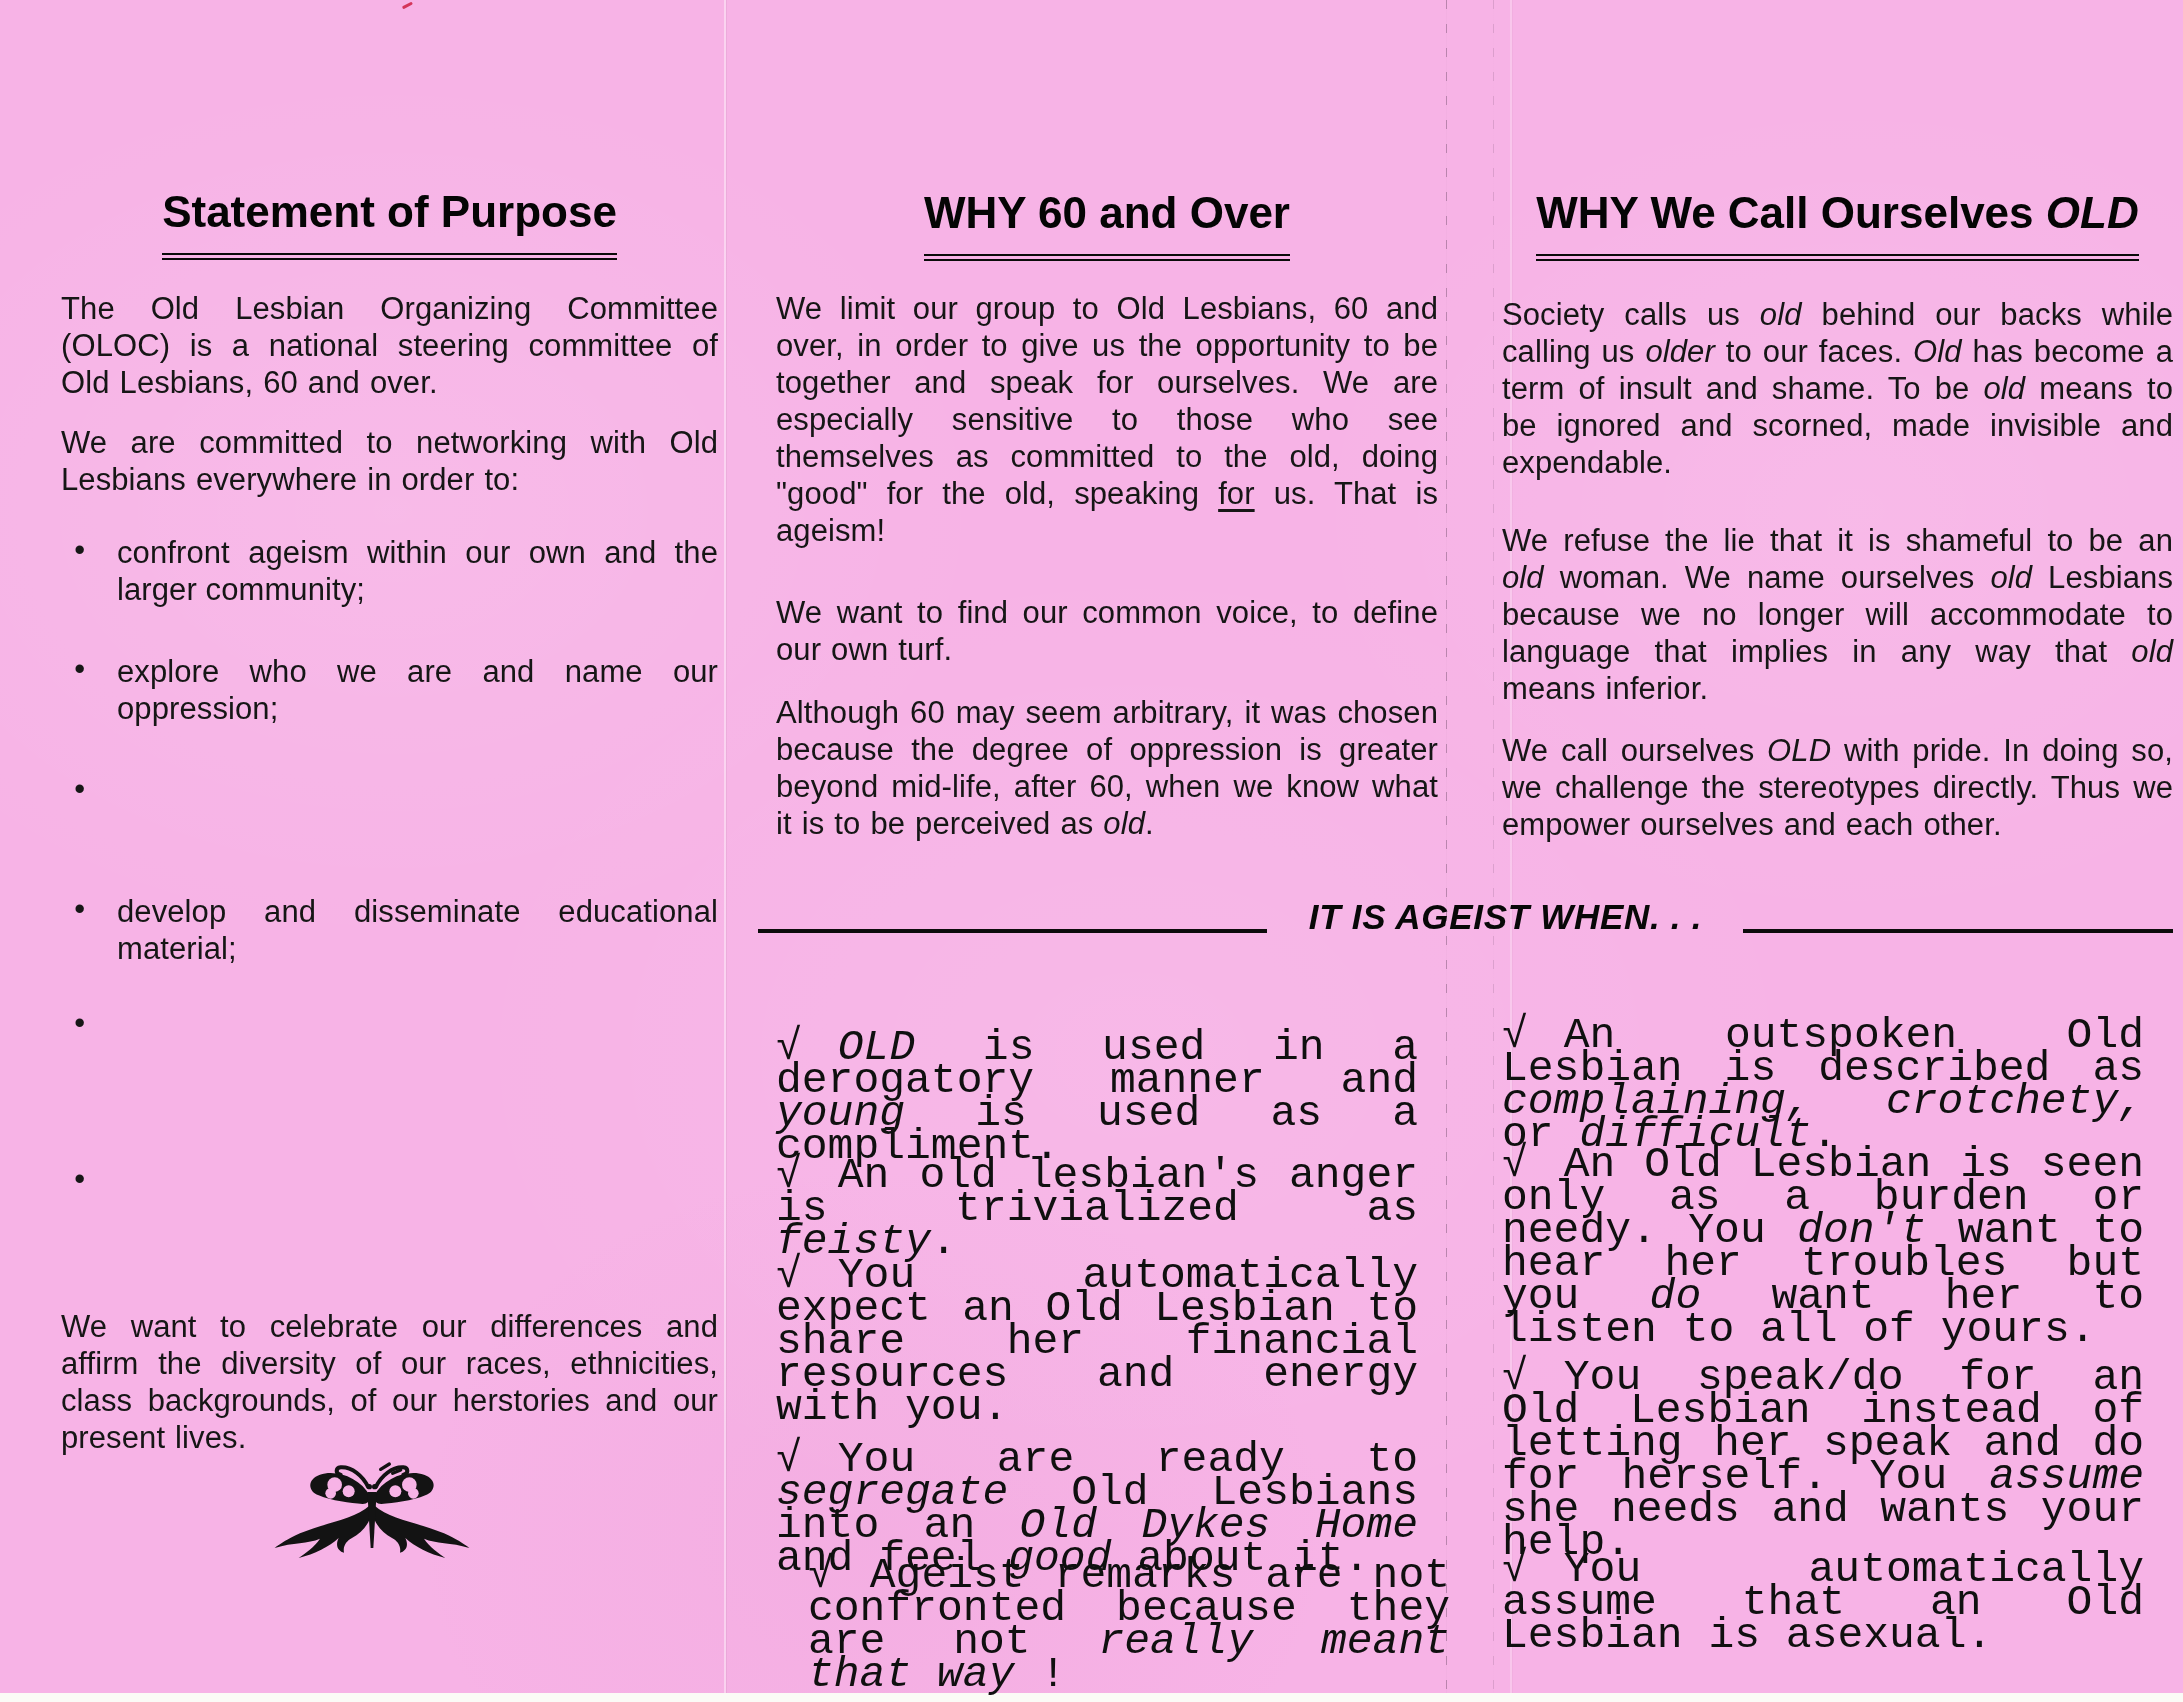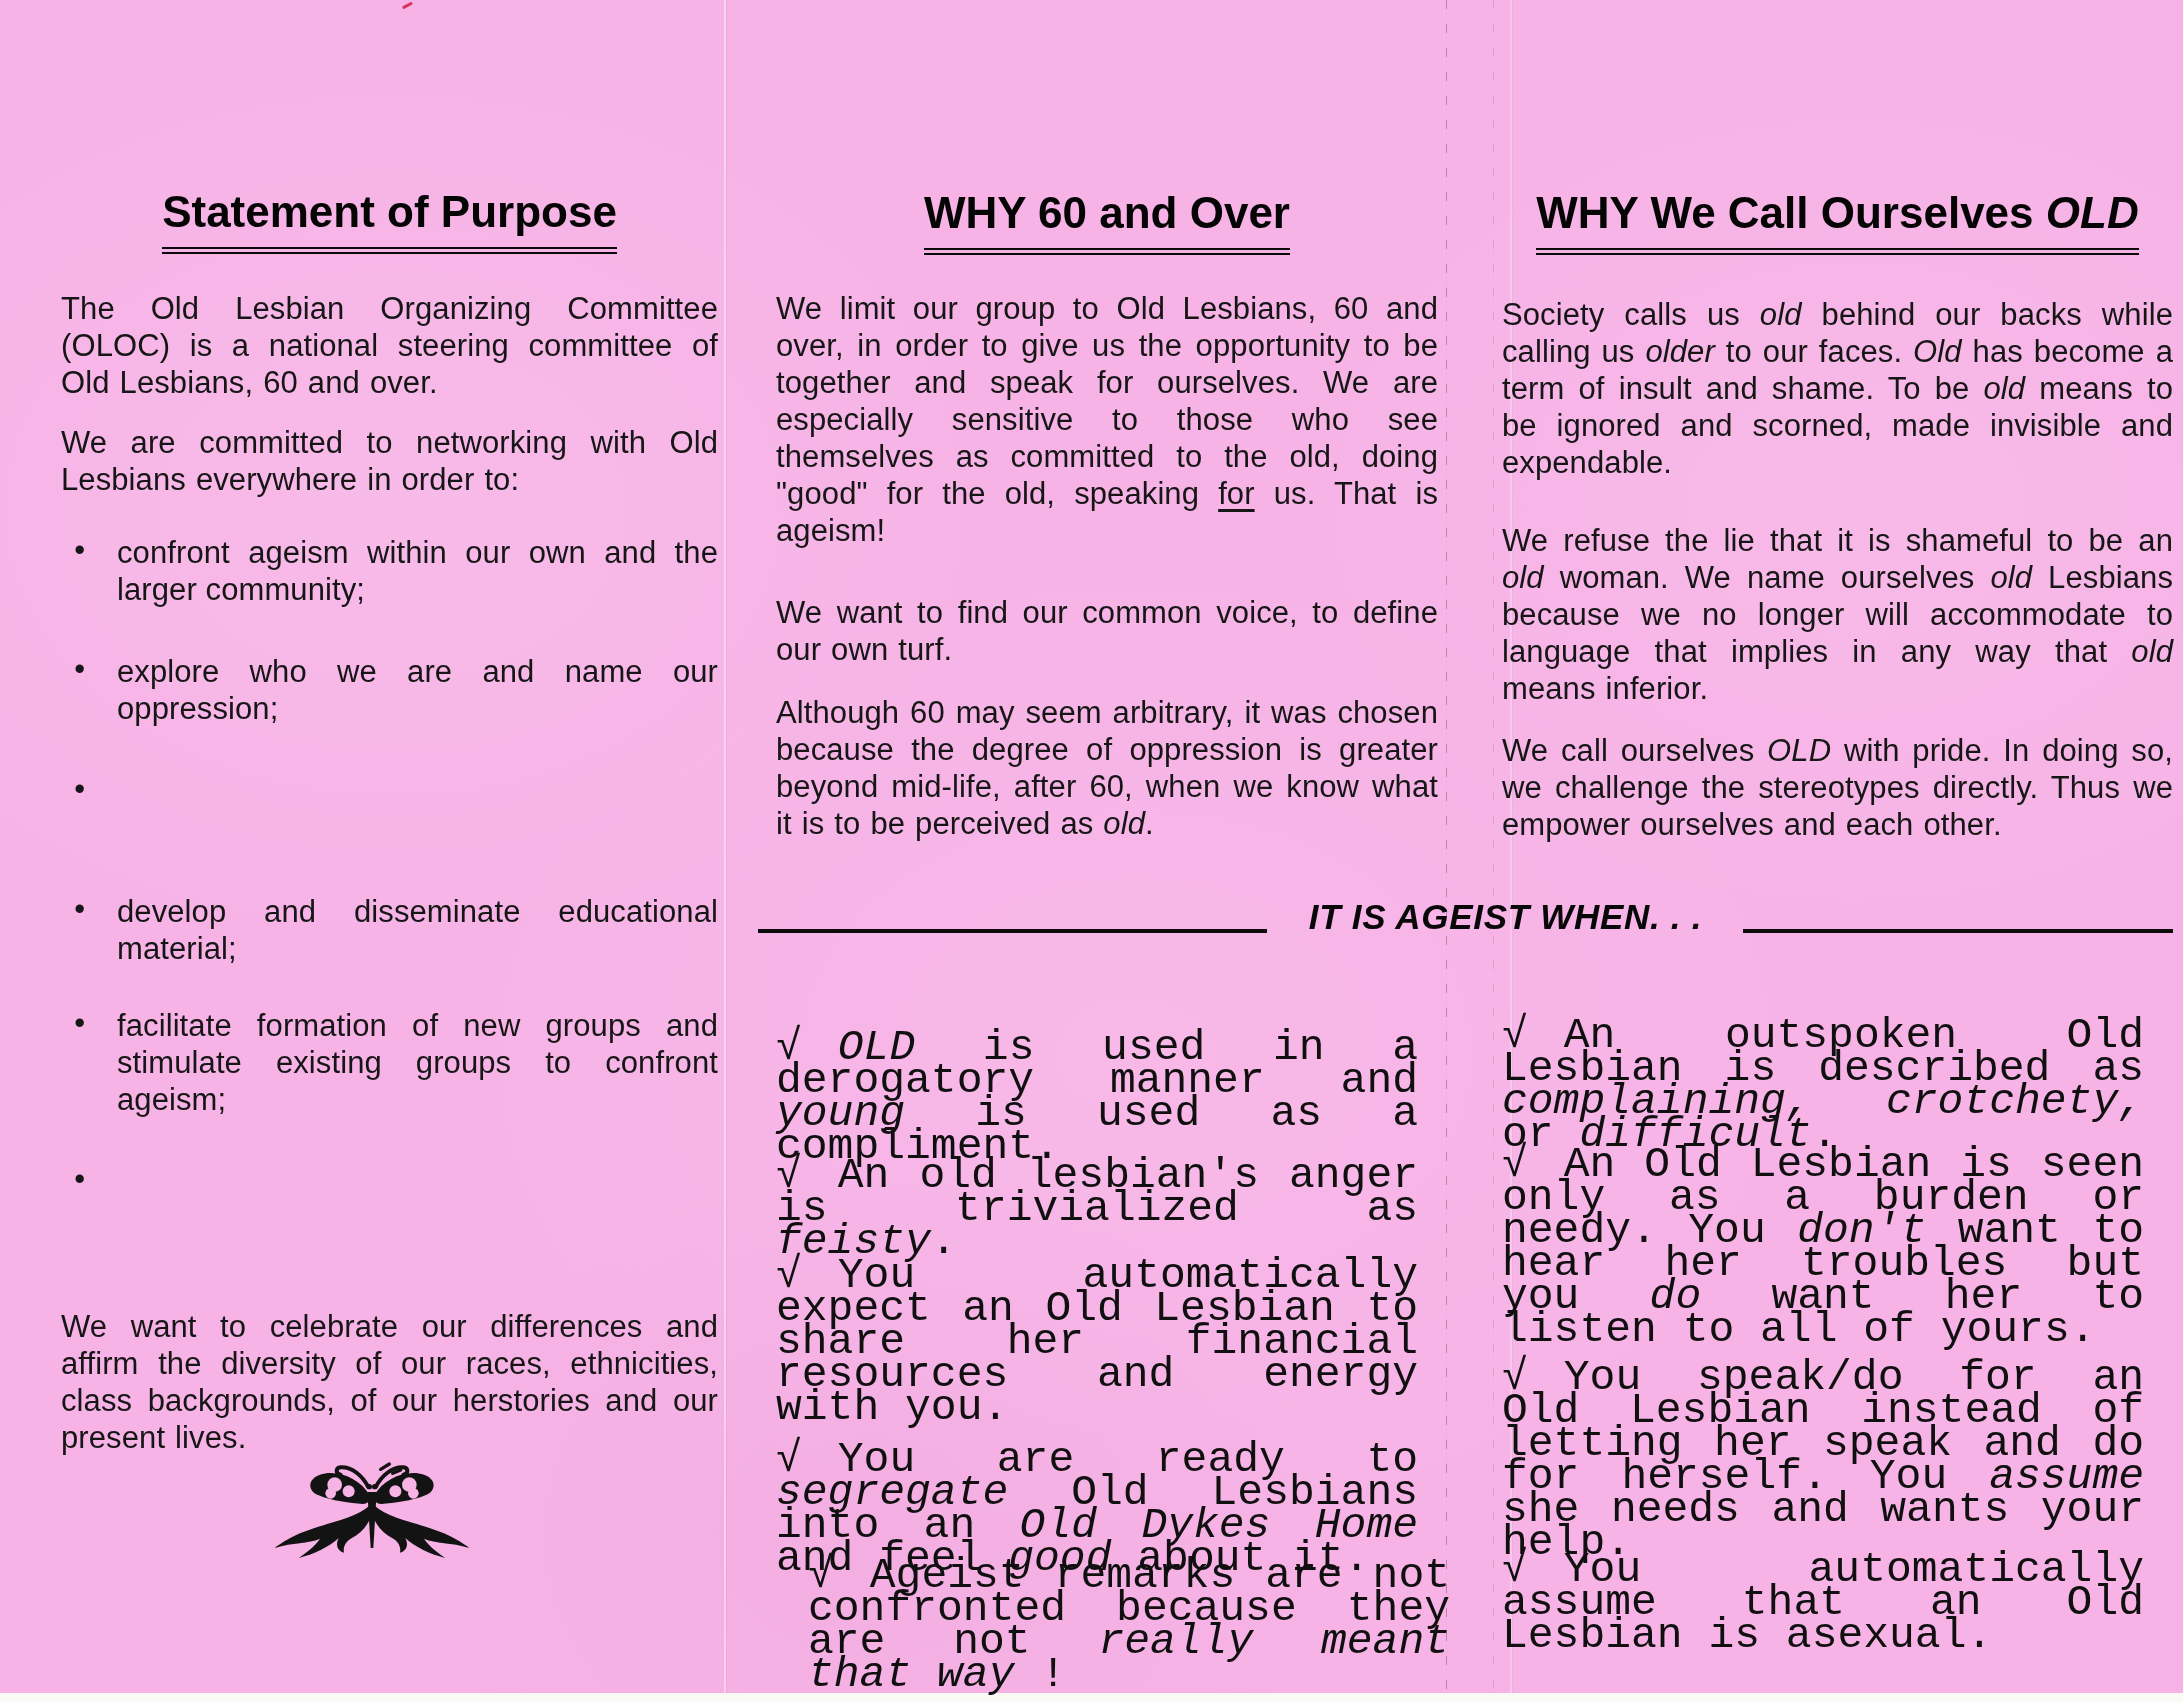--- a/index.html
+++ b/index.html
@@ -17,21 +17,21 @@
     color:#161616;
   }
   .head{
     position:absolute;
     font-weight:bold;font-size:44px;line-height:47px;
     text-align:center;white-space:nowrap;color:#050505;
   }
   .head .hd-underline{
     display:inline-block;
     border-bottom:7.3px double #0a0a0a;
-    padding-bottom:12px;
+    padding-bottom:18px;
   }
   .body-text{
     position:absolute;
     font-size:31px;line-height:37px;
     text-align:justify;letter-spacing:0.1px;
     word-spacing:1.3px;
     margin-top:28px;
   }
   .bullet-item{
     position:absolute;
@@ -108,21 +108,20 @@
     </div>
     <div class="bullet-item" style="left:61px;width:657px;top:773px;">
       <span class="dot">•</span>
     </div>
     <div class="bullet-item" style="left:61px;width:657px;top:893px;">
       <span class="dot">•</span>
       <span><span>develop and disseminate educational material;</span></span>
     </div>
     <div class="bullet-item" style="left:61px;width:657px;top:1007px;">
       <span class="dot">•</span>
-      <span><span>facilitate formation of new groups and stimulate existing groups to confront ageism;</span></span>
     </div>
     <div class="bullet-item" style="left:61px;width:657px;top:1163px;">
       <span class="dot">•</span>
     </div>
 
     <p class="body-text" style="left:61px;width:657px;top:1280px;"><span>We want to celebrate our differences and affirm the diversity of our races, ethnicities, class backgrounds, of our herstories and our present lives.</span></p>
 
     <svg class="butterfly" viewBox="0 0 300 165" aria-hidden="true">
       <defs>
         <g id="bhalf">

